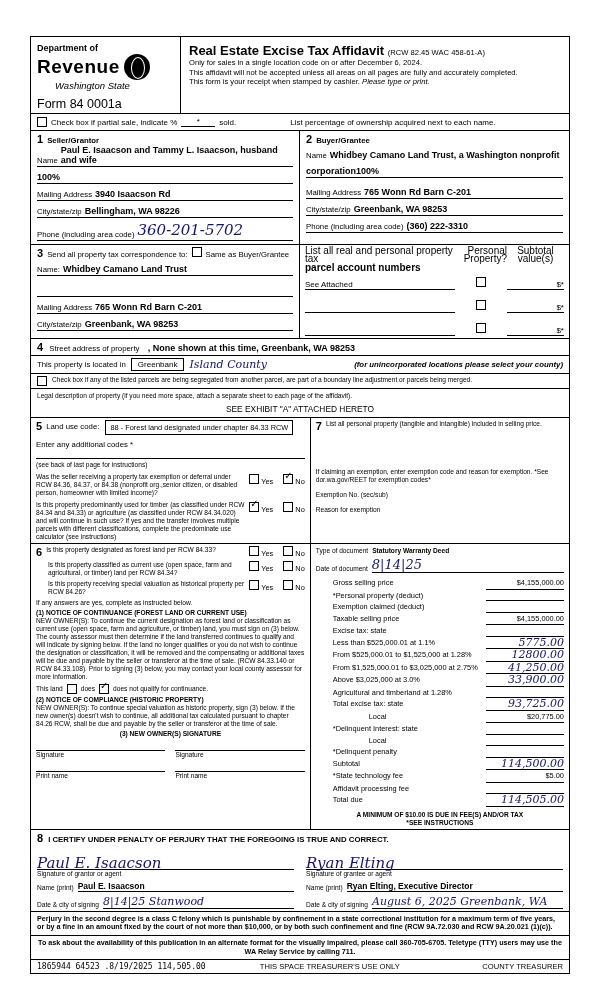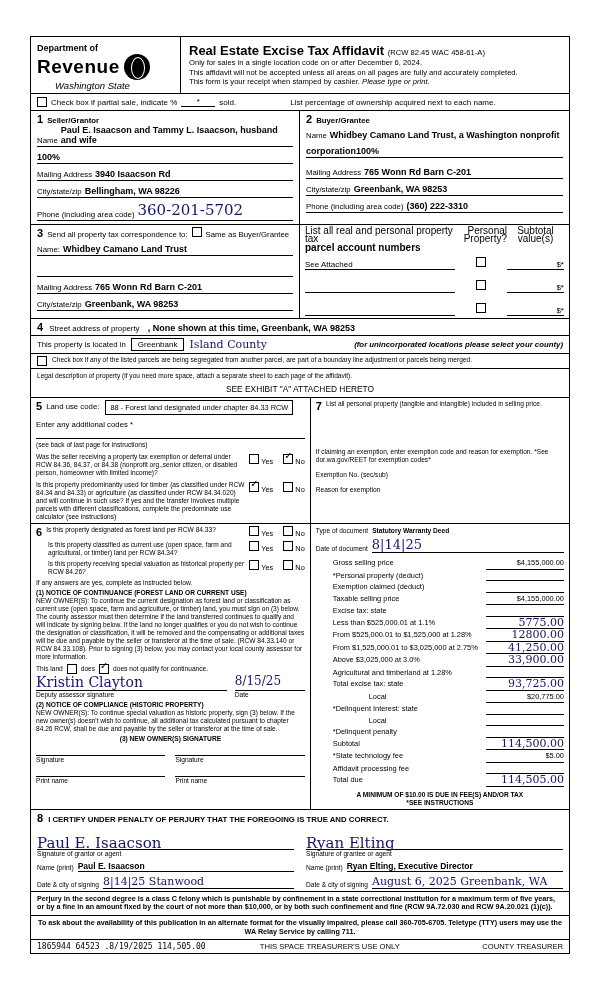--- a/index.html
+++ b/index.html
@@ -20,21 +20,21 @@
   .globe{display:inline-block;width:26px;height:26px;border-radius:50%;background:#000;position:relative;vertical-align:middle;margin-left:4px;}
   .globe:after{content:"";position:absolute;left:7px;top:3px;width:12px;height:20px;border:1.6px solid #fff;border-radius:50%;}
   .row{display:flex;}
   .partial{border-bottom:1.2px solid #000;padding:3px 6px;font-size:8px;display:flex;align-items:center;gap:4px;}
   .chk{display:inline-block;width:8px;height:8px;border:1px solid #000;background:#fff;vertical-align:middle;}
   .chk.f{background:#fff;position:relative;}
   .chk.f:after{content:"✓";position:absolute;left:0px;top:-5px;font-size:10px;}
   .u{display:inline-block;border-bottom:1px solid #000;}
   .secnum{font-size:11px;font-weight:bold;}
   .lbl{font-size:7.8px;}
-  .sigink{font-family:"DejaVu Serif",serif;color:#14146b;font-size:13px;}
+  .sigink{font-family:"DejaVu Serif",serif;font-style:italic;color:#14146b;font-size:13px;}
   .twocol{display:flex;border-bottom:1.2px solid #000;}
   .col{width:50%;box-sizing:border-box;padding:2px 6px 3px 6px;}
   .col.left{border-right:1.2px solid #000;}
   .line{border-bottom:1px solid #000;min-height:15px;display:flex;align-items:flex-end;gap:3px;font-size:8px;padding-bottom:1px;}
   .line.nb{border-bottom:none;}
   .val{font-size:9px;font-weight:bold;}
   .bar{border-bottom:1.2px solid #000;padding:2px 6px;font-size:8px;}
   .center{text-align:center;}
   .sm{font-size:10px;line-height:8.4px;}
   .xs{font-size:6.6px;line-height:8px;}
@@ -60,20 +60,21 @@
   <div class="sheet">
 
     <div class="hdr">
       <div class="hdr-left">
         <div class="dept"><b>Department of</b></div>
         <div style="display:flex;align-items:center;">
           <span class="revenue">Revenue</span>
           <span class="globe"></span>
         </div>
         <div class="wastate">Washington State</div>
+        <div class="formno">Form 84 0001a</div>
       </div>
       <div class="hdr-right">
         <div class="title"><span>Real Estate Excise Tax Affidavit</span>
           <span class="sub" style="font-weight:normal;">(RCW 82.45 WAC 458-61-A)</span></div>
         <div class="sub">Only for sales in a single location code on or after December 6, 2024.</div>
         <div class="sub">This affidavit will not be accepted unless all areas on all pages are fully and accurately completed.</div>
         <div class="sub"><span>This form is your receipt when stamped by cashier.</span>
           <i>Please type or print.</i></div>
       </div>
     </div>
@@ -278,32 +279,20 @@
         <div class="xs" style="margin-top:3px;">If any answers are yes, complete as instructed below.</div>
         <div class="xs bold" style="margin-top:2px;">(1) NOTICE OF CONTINUANCE (FOREST LAND OR CURRENT USE)</div>
         <div class="xs">NEW OWNER(S): To continue the current designation as forest land or classification as current use (open space, farm and agriculture, or timber) land, you must sign on (3) below. The county assessor must then determine if the land transferred continues to qualify and will indicate by signing below. If the land no longer qualifies or you do not wish to continue the designation or classification, it will be removed and the compensating or additional taxes will be due and payable by the seller or transferor at the time of sale. (RCW 84.33.140 or RCW 84.33.108). Prior to signing (3) below, you may contact your local county assessor for more information.</div>
         <div style="display:flex;align-items:center;gap:4px;margin-top:3px;">
           <span class="xs">This land</span>
           <span class="chk"></span>
           <span class="xs">does</span>
           <span class="chk f"></span>
           <span class="xs">does not qualify for continuance.</span>
         </div>
-        <div style="display:flex;gap:8px;align-items:flex-end;">
-          <div style="flex:1;">
-            <div class="sigink" style="font-size:14px;height:16px;">Kristin Clayton</div>
-            <div class="ul"></div>
-            <div class="xs">Deputy assessor signature</div>
-          </div>
-          <div style="width:70px;">
-            <div class="sigink" style="font-size:12px;height:16px;">8/15/25</div>
-            <div class="ul"></div>
-            <div class="xs">Date</div>
-          </div>
-        </div>
         <div class="xs bold" style="margin-top:2px;">(2) NOTICE OF COMPLIANCE (HISTORIC PROPERTY)</div>
         <div class="xs">NEW OWNER(S): To continue special valuation as historic property, sign (3) below. If the new owner(s) doesn't wish to continue, all additional tax calculated pursuant to chapter 84.26 RCW, shall be due and payable by the seller or transferor at the time of sale.</div>
         <div class="xs bold center" style="margin-top:2px;">(3) NEW OWNER(S) SIGNATURE</div>
         <div style="display:flex;gap:10px;margin-top:12px;">
           <div style="flex:1;">
               <div class="ul"></div>
               <div class="xs">Signature</div>
             </div>
           <div style="flex:1;">
               <div class="ul"></div>

